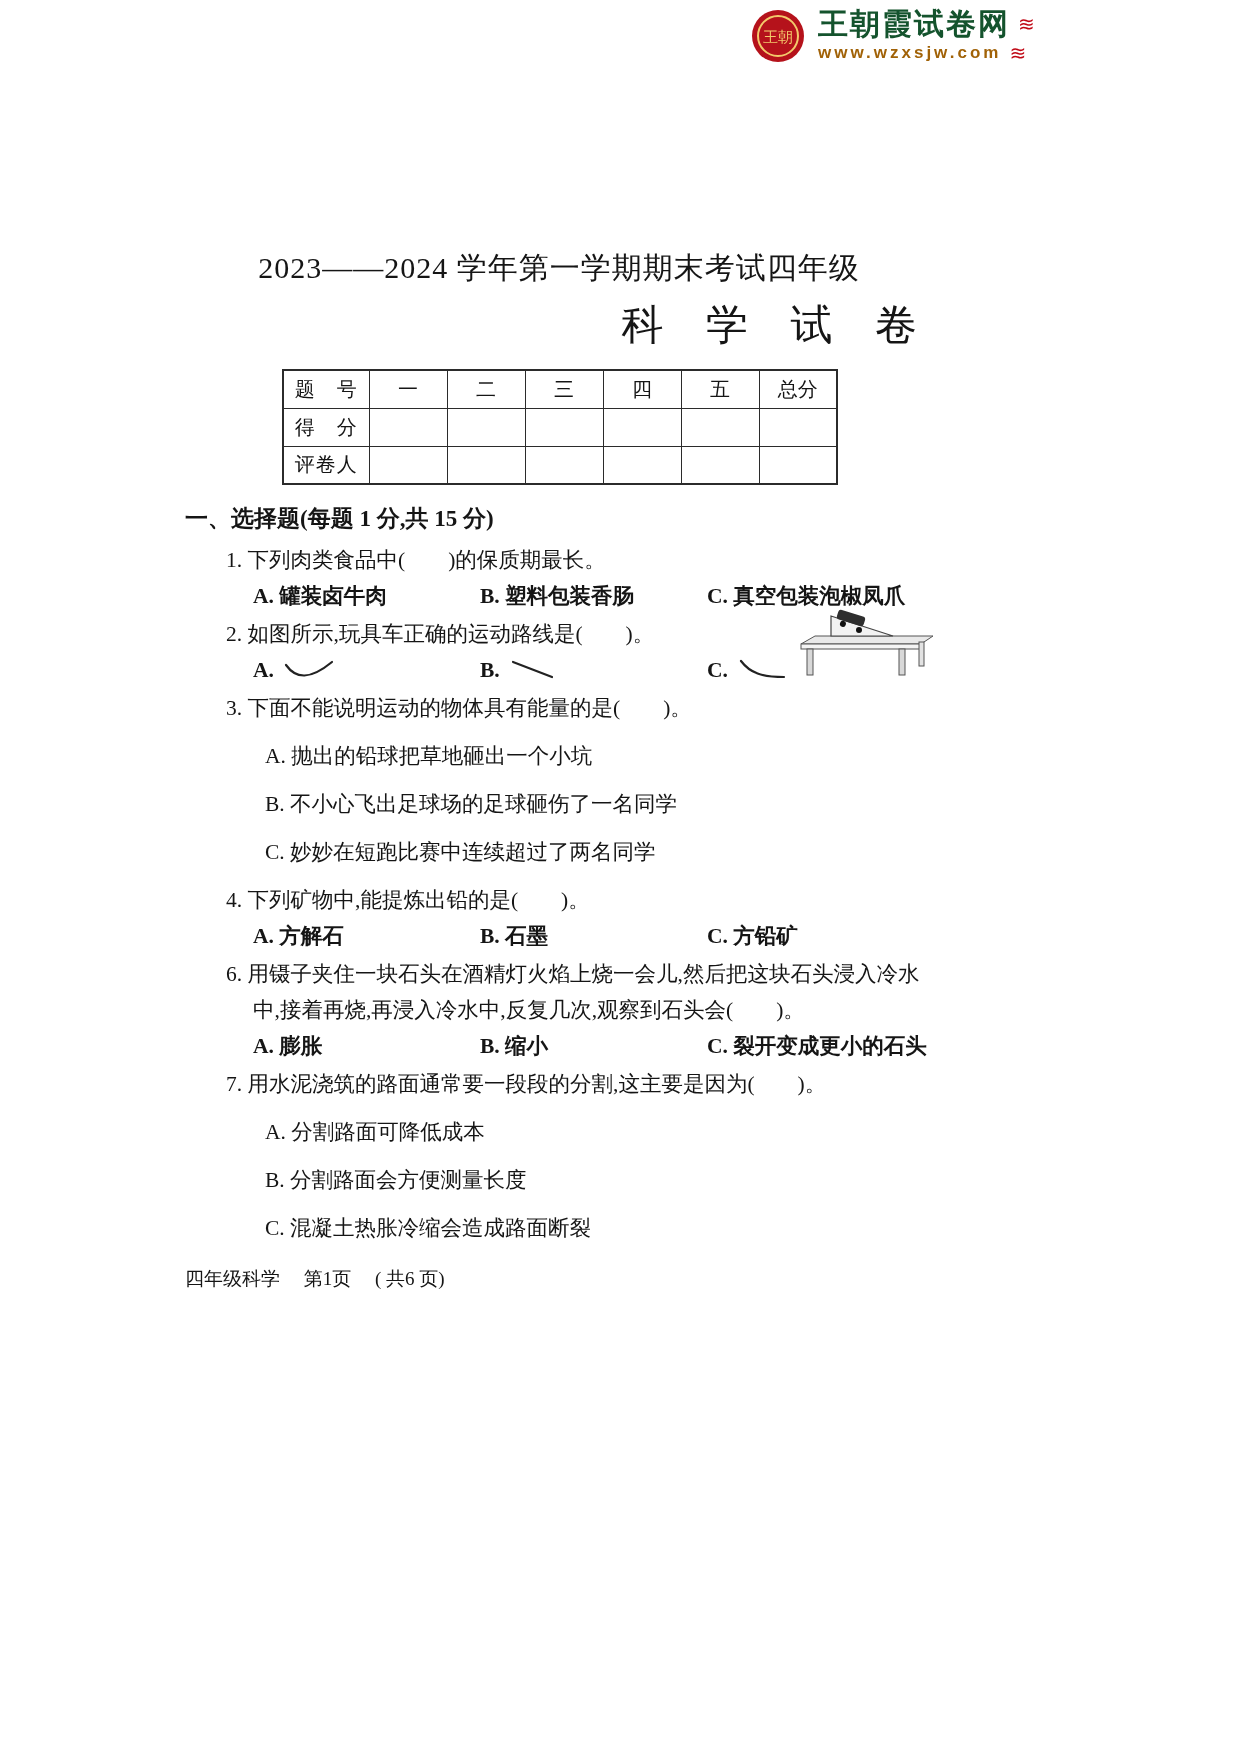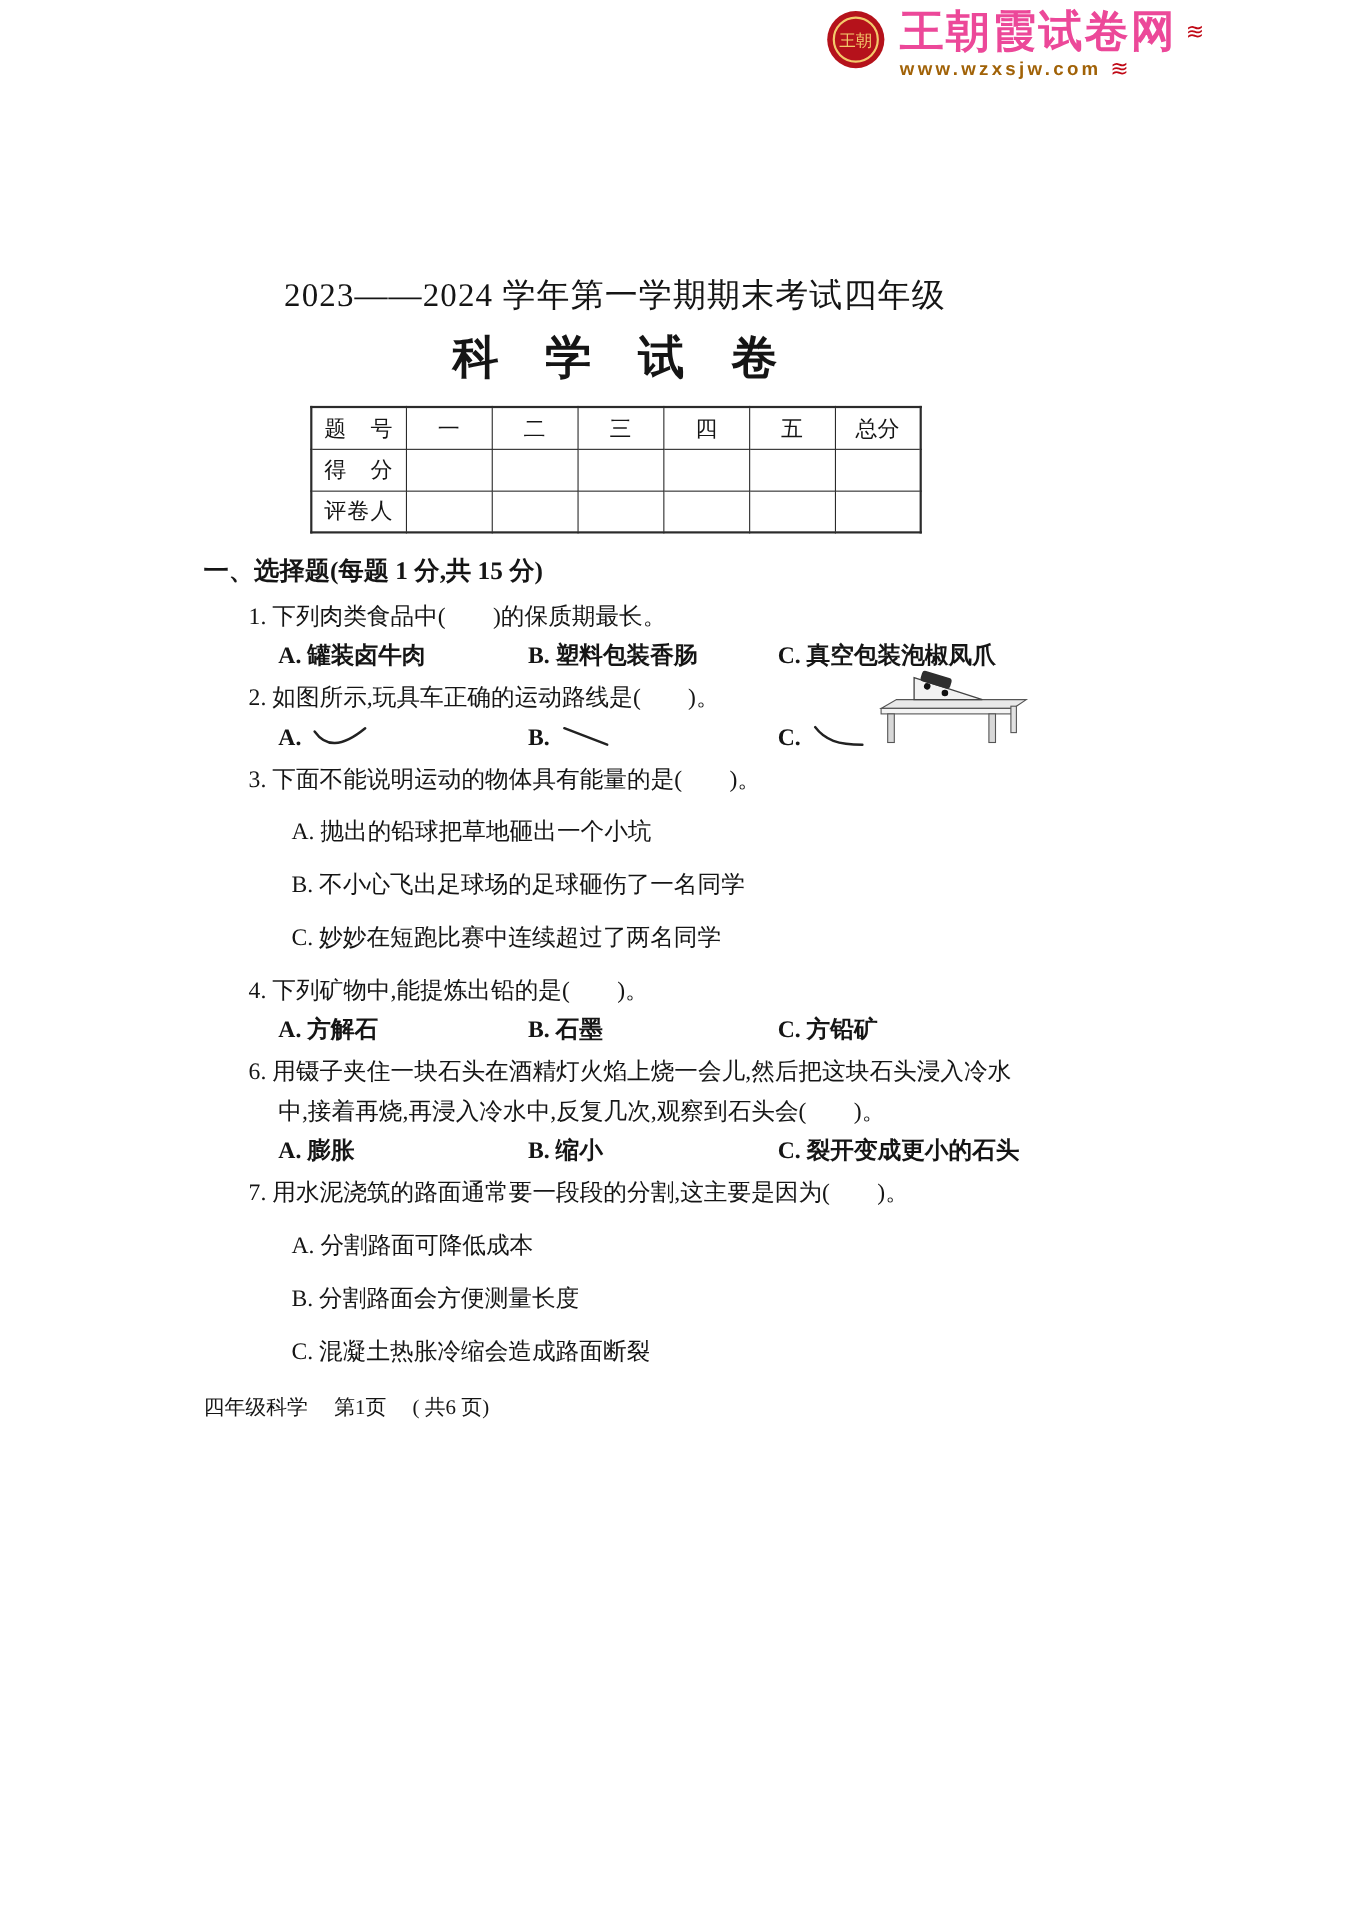--- a/index.html
+++ b/index.html
@@ -10,31 +10,31 @@
     font-family: "Liberation Serif", "DejaVu Serif", serif;
     color: #151515;
   }
   .page { position: relative; width: 1240px; height: 1515px; overflow: hidden; background:#fff; }
 
   
   .brand { position: absolute; top: 8px; left: 750px; display: flex; align-items: flex-start; gap: 12px; }
   .seal svg { display: block; }
   .brand-col { display: flex; flex-direction: column; }
   .brand-name-row { display: flex; align-items: center; gap: 8px; }
-  .brand-name { font-size: 40px; font-weight: bold; color: #ec4899; letter-spacing: 2px; line-height: 1.05;
+  .brand-name { font-size: 30px; font-weight: bold; color: #14532d; letter-spacing: 2px; line-height: 1.05;
                 font-family: "Liberation Sans", sans-serif; }
   .brand-url-row { display: flex; align-items: center; gap: 8px; margin-top: 3px; }
   .brand-url { font-size: 17px; font-weight: bold; color: #a16207; letter-spacing: 3px;
                font-family: "Liberation Sans", sans-serif; }
   .waves { color: #c00714; font-size: 20px; line-height: 1; }
 
   
   .content { position: absolute; top: 248px; left: 185px; width: 748px; }
   .title { font-size: 30px; font-weight: normal; text-align: center; margin: 0 0 8px 0; letter-spacing: 1px; }
-  .subtitle { font-size: 42px; font-weight: bold; text-align: center; margin: 0 0 16px 0; letter-spacing: 16px; text-indent: 16px; }
+  .subtitle { font-size: 42px; font-weight: normal; text-align: right; margin: 0 0 16px 0; letter-spacing: 16px; text-indent: 16px; }
 
   table.score { border-collapse: collapse; margin-left: 97px; border: 2px solid #2b2b2b; }
   table.score td { border: 1.5px solid #2b2b2b; width: 78px; height: 38px; text-align: center;
                    font-size: 20px; white-space: pre-wrap; padding: 0; }
   table.score td.label-cell { width: 86px; letter-spacing: 1px; }
 
   .section-heading { font-size: 23px; font-weight: bold; margin: 18px 0 8px 0; }
 
   .question { position: relative; font-size: 21.5px; line-height: 36px; margin-bottom: 2px; }
   .stem { margin: 0; padding-left: 68px; text-indent: -27px; white-space: pre-wrap; }

